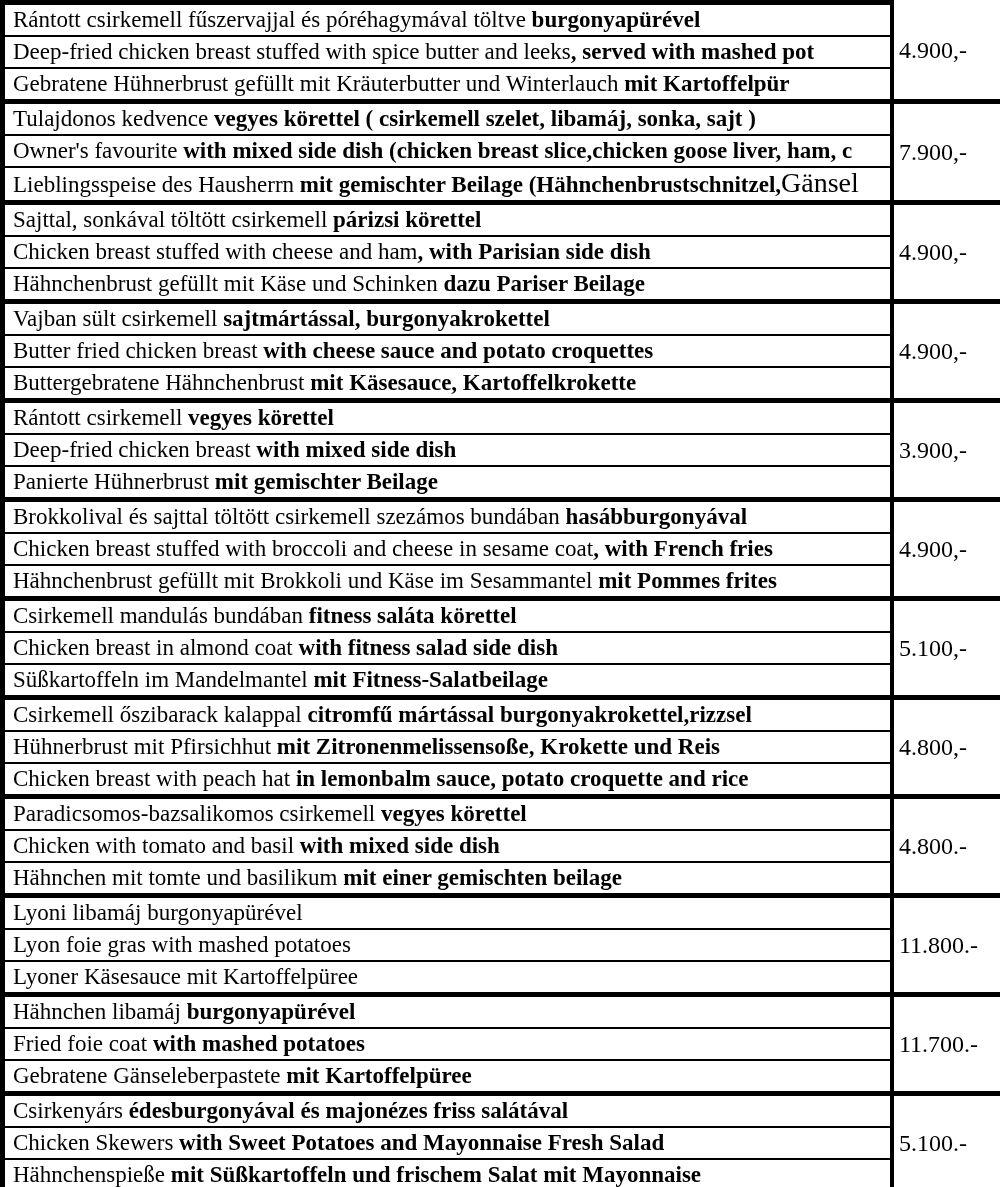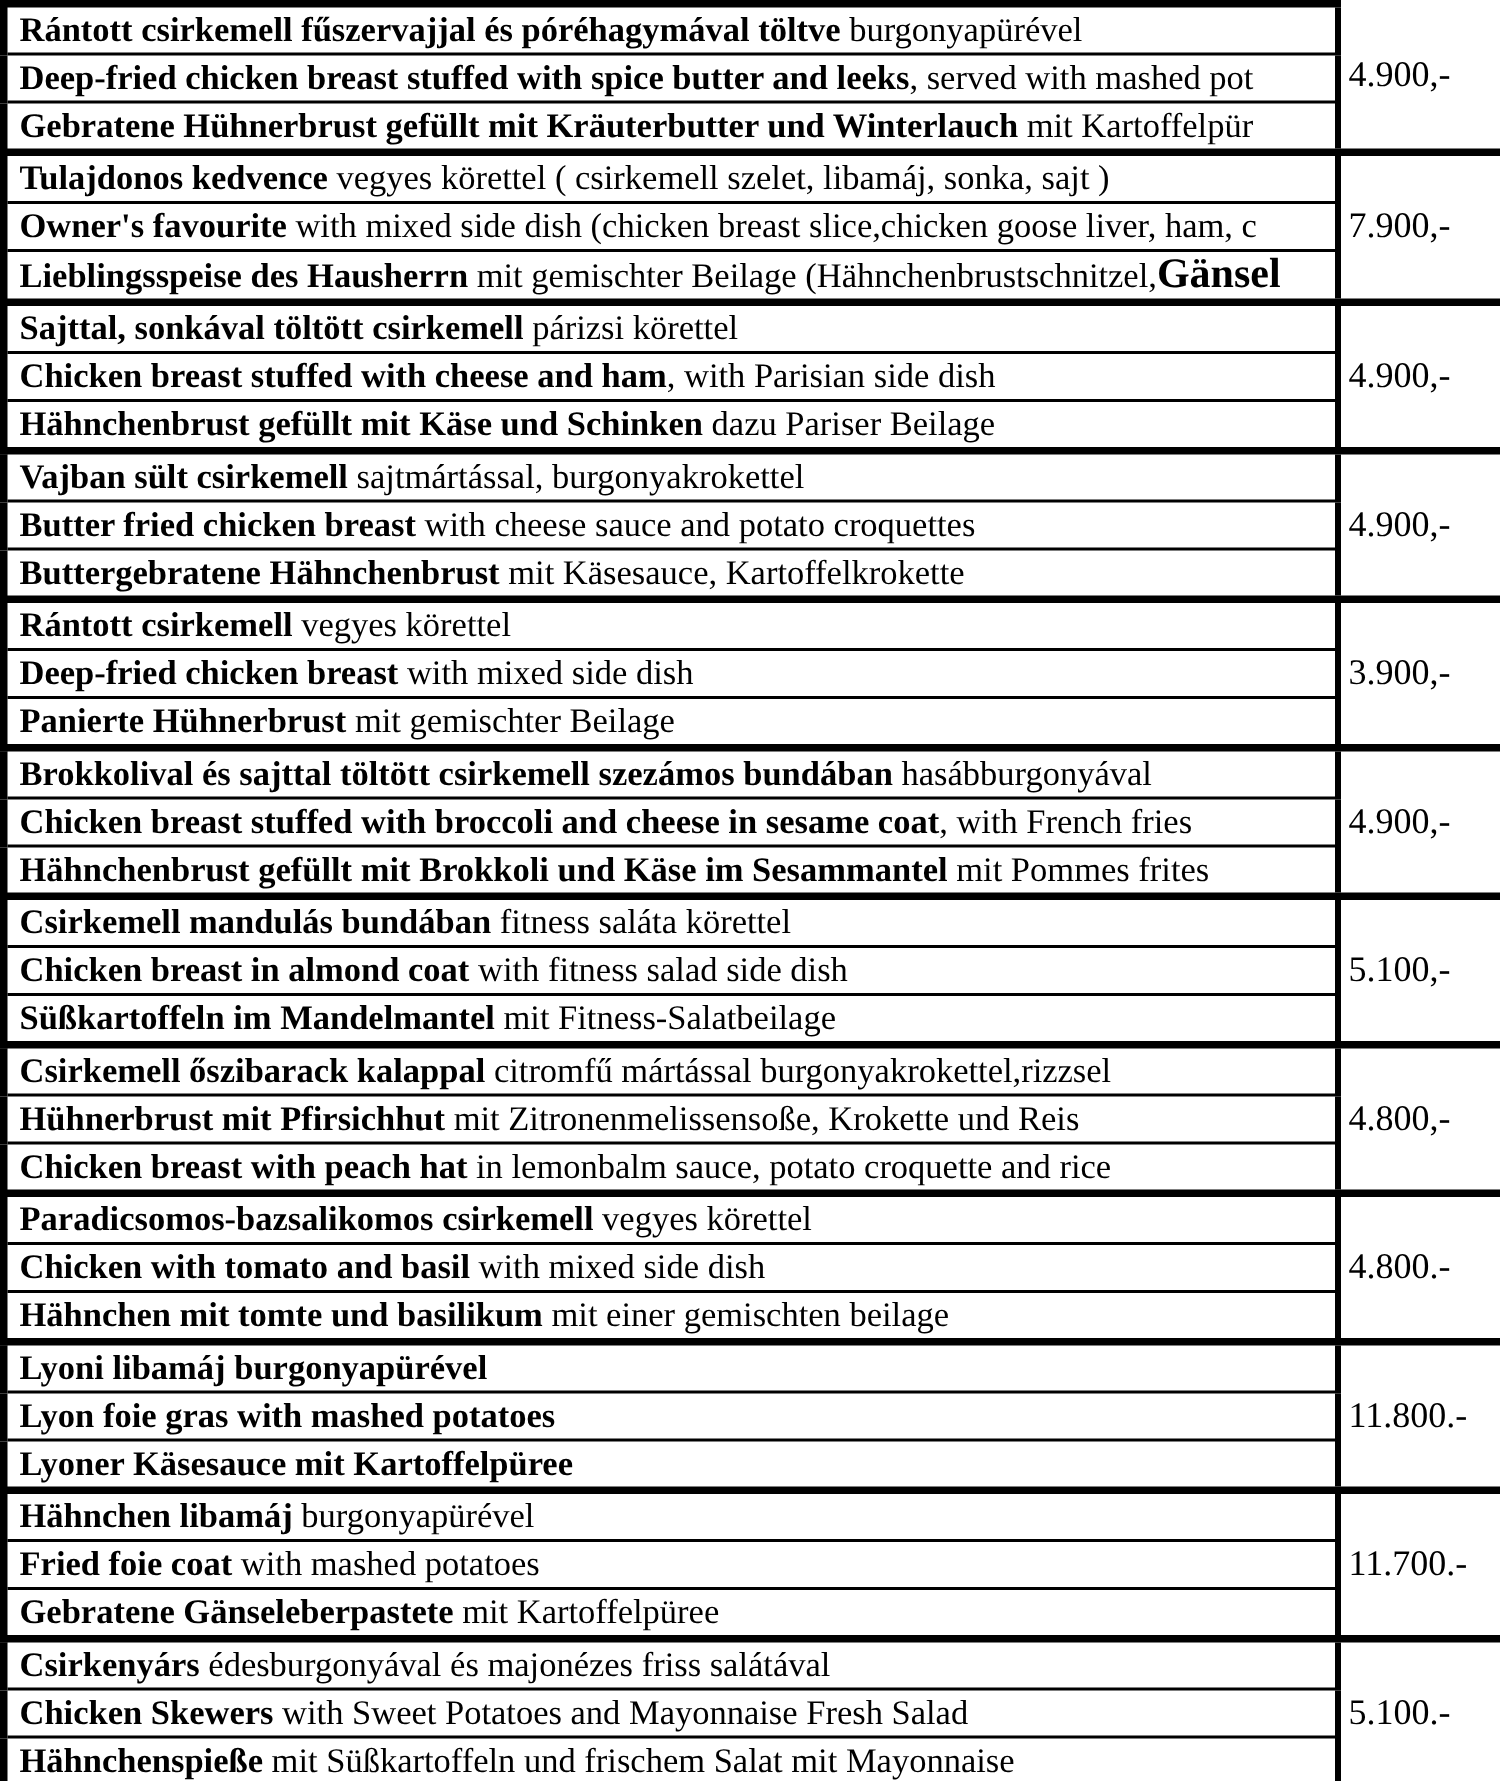--- a/index.html
+++ b/index.html
@@ -31,23 +31,23 @@
     border-right: 4px solid #000;
     padding: 0 0 0 8px;
     font-size: 23px;
     line-height: 30px;
     white-space: nowrap;
     overflow: hidden;
     vertical-align: middle;
   }
   tr.section-start td.dish-cell { border-top: 5px solid #000; }
   tr.section-end td.dish-cell   { border-bottom: 5px solid #000; }
-  .dish-name { font-weight: bold; margin-top: 16px; }
-  .dish-desc { font-weight: normal; }
-  .dish-desc-large { font-weight: bold; font-size: 28px; }
+  .dish-name { font-weight: normal; margin-top: 16px; }
+  .dish-desc { font-weight: bold; }
+  .dish-desc-large { font-weight: normal; font-size: 28px; }
   td.price-cell {
     width: 123px;
     border-top: 5px solid #000;
     border-bottom: 5px solid #000;
     border-right: 5px solid #000;
     border-left: 4px solid #000;
     padding: 0 0 0 5px;
     font-size: 24px;
     white-space: nowrap;
     overflow: hidden;

